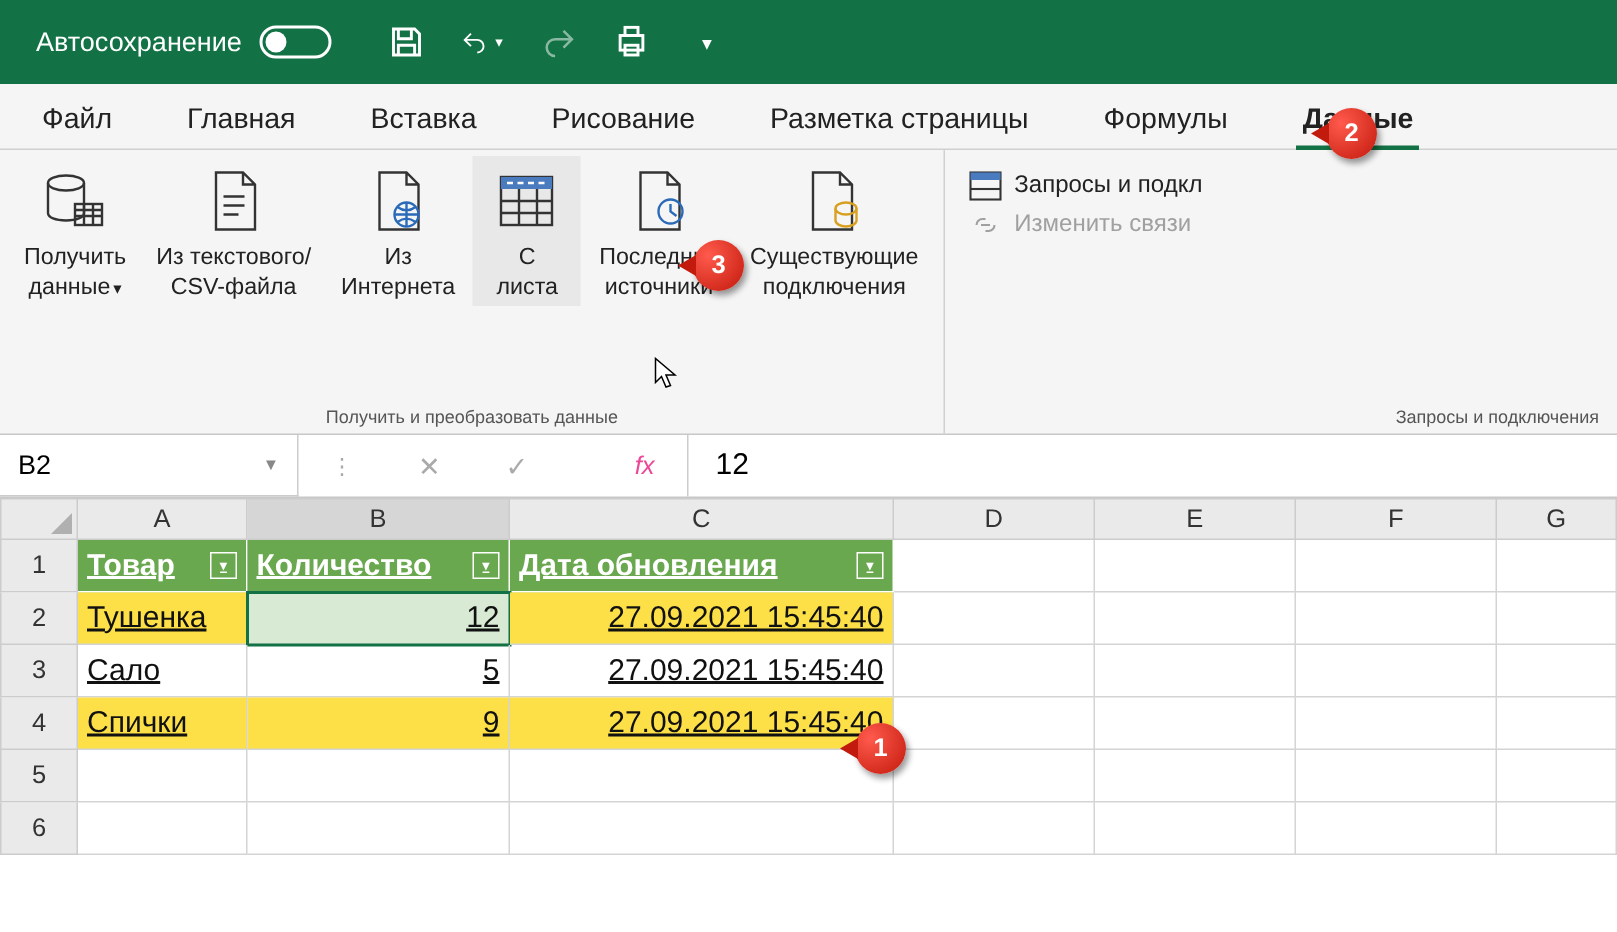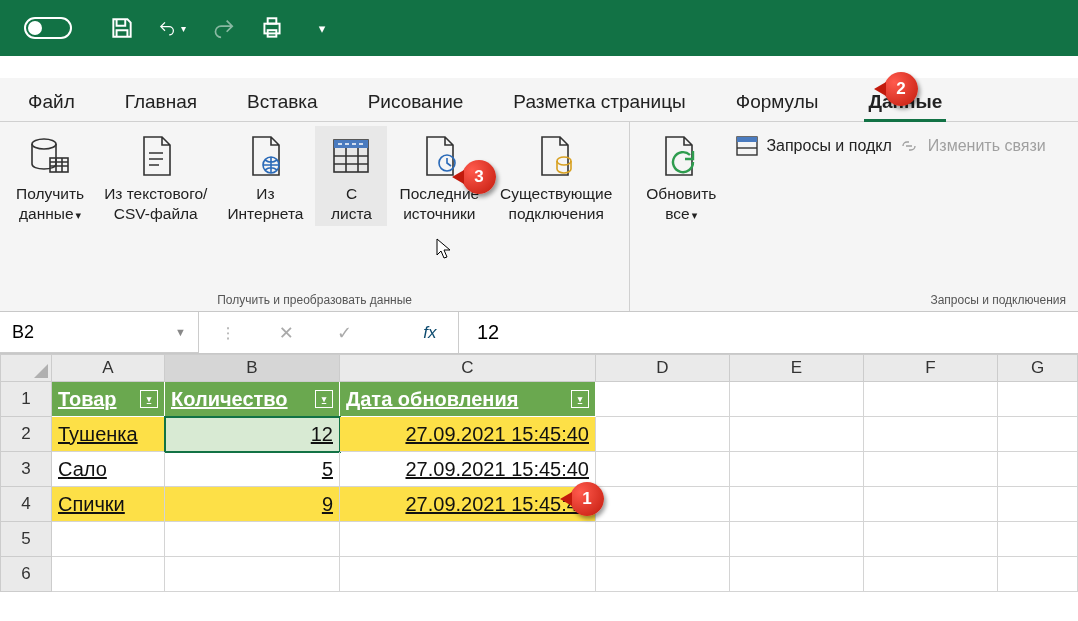--- a/index.html
+++ b/index.html
@@ -8,47 +8,47 @@
   
   .titlebar { background: #127245; height: 56px; display: flex; align-items: center; padding: 0 24px; gap: 24px; }
   .autosave { display: flex; align-items: center; gap: 12px; color: #fff; font-size: 18px; }
   .toggle { width: 48px; height: 22px; border: 2px solid #fff; border-radius: 20px; position: relative; }
   .toggle::after { content: ""; position: absolute; left: 2px; top: 2px; width: 14px; height: 14px; background: #fff; border-radius: 50%; }
   .qat { display: flex; gap: 22px; margin-left: 12px; align-items: center; }
   .qat-icon { width: 28px; height: 28px; display: flex; align-items: center; justify-content: center; }
   .qat svg { stroke: #fff; fill: none; stroke-width: 1.8; }
 
   
-  .tabs { background: #f5f5f5; height: 44px; display: flex; align-items: flex-end; padding-left: 24px; gap: 42px; border-bottom: 1px solid #d0d0d0; margin-top: 22px; }
+  .tabs { background: #f5f5f5; height: 44px; display: flex; align-items: flex-end; padding-left: 24px; gap: 42px; border-bottom: 1px solid #d0d0d0; }
   .tab { font-size: 19px; color: #222; padding: 8px 4px; cursor: pointer; position: relative; }
   .tab.active { font-weight: 700; }
   .tab.active::after { content: ""; position: absolute; left: 0; right: 0; bottom: -1px; height: 3px; background: #127245; }
 
   
   .ribbon { background: #f5f5f5; height: 190px; display: flex; border-bottom: 1px solid #c8c8c8; }
   .ribbon-group { border-right: 1px solid #d0d0d0; display: flex; flex-direction: column; justify-content: flex-end; padding: 4px 8px 2px 8px; }
   .ribbon-group-label { font-size: 12px; color: #555; text-align: center; padding: 2px 0; }
   .ribbon-buttons { flex: 1; display: flex; align-items: flex-start; gap: 4px; }
   .rbtn { display: flex; flex-direction: column; align-items: center; justify-content: flex-start; padding: 6px 8px 2px 8px; cursor: pointer; text-align: center; font-size: 15.5px; line-height: 1.3; color: #222; min-width: 72px; }
   .rbtn.highlighted { background: #e8e8e8; }
   .rbtn .icon-box { height: 48px; display: flex; align-items: center; justify-content: center; margin-bottom: 4px; }
   .rbtn svg { stroke: #333; fill: none; stroke-width: 1.6; }
   .chev { font-size: 11px; margin-left: 2px; }
-  .side-list { display: flex; flex-direction: row; gap: 6px; padding: 10px 8px; }
+  .side-list { display: flex; flex-direction: column; gap: 6px; padding: 10px 8px; }
   .side-item { display: flex; align-items: center; gap: 8px; font-size: 16px; color: #222; cursor: pointer; }
   .side-item.disabled { color: #a0a0a0; }
   .side-item svg { stroke: #333; fill: none; stroke-width: 1.4; }
   .side-item.disabled svg { stroke: #a0a0a0; }
 
   
   .formula-bar { height: 42px; display: flex; align-items: stretch; border-bottom: 1px solid #c8c8c8; }
   .name-box { width: 199px; border: 1px solid #ccc; border-top: none; border-left: none; display: flex; align-items: center; padding: 0 12px; font-size: 18px; justify-content: space-between; }
   .name-box .drop { color: #888; font-size: 11px; }
   .fb-btns { width: 260px; display: flex; align-items: center; justify-content: space-around; border-right: 1px solid #ccc; color: #aaa; }
-  .fb-btns .fx { font-style: italic; color: #0c4a6e; font-size: 17px; margin-left: 28px; }
+  .fb-btns .fx { font-style: italic; color: #ec4899; font-size: 17px; margin-left: 28px; }
   .fb-input { flex: 1; display: flex; align-items: center; padding: 0 18px; font-size: 20px; }
 
   
   .grid { position: relative; }
   .col-headers { display: flex; height: 28px; background: #eaeaea; }
   .corner { width: 52px; border: 1px solid #ccc; background: #eaeaea; position: relative; }
   .corner::after { content: ""; position: absolute; right: 3px; bottom: 3px; width: 0; height: 0; border-left: 14px solid transparent; border-bottom: 14px solid #b0b0b0; }
   .col-h { border: 1px solid #ccc; border-left: none; background: #eaeaea; text-align: center; font-size: 17px; color: #333; display: flex; align-items: center; justify-content: center; }
   .col-h.selected { background: #d6d6d6; }
   .col-A { width: 113px; }
@@ -70,20 +70,21 @@
   .callout { position: absolute; width: 34px; height: 34px; background: radial-gradient(circle at 30% 30%, #ff5a4d, #c21a0c); border-radius: 50%; color: #fff; display: flex; align-items: center; justify-content: center; font-size: 17px; font-weight: 600; box-shadow: 2px 3px 4px rgba(0,0,0,0.4); }
   .callout::before { content: ""; position: absolute; left: -10px; top: 10px; width: 0; height: 0; border-top: 7px solid transparent; border-bottom: 7px solid transparent; border-right: 12px solid #c21a0c; }
 
   .cursor { position: absolute; left: 436px; top: 238px; pointer-events: none; }
 </style>
 </head>
 <body>
 
 <div class="titlebar">
   <div class="autosave">
+    <span>Автосохранение</span>
     <span class="toggle"></span>
   </div>
   <div class="qat">
     <span class="qat-icon">
         <svg width="26" height="26" viewBox="0 0 24 24">
           <path d="M4 4h13l3 3v13H4z M7 4v6h8V4 M7 20v-6h10v6"></path>
         </svg>
       </span>
     <span class="qat-icon">
         <svg width="30" height="24" viewBox="0 0 30 24">
@@ -186,31 +187,20 @@
           </div>
         <span>Существующие</span>
         <span>подключения</span>
       </div>
     </div>
     <div class="ribbon-group-label">Получить и преобразовать данные</div>
   </div>
 
   <div class="ribbon-group" style="flex:1;border-right:none">
     <div class="ribbon-buttons">
-      <div class="rbtn">
-        <div class="icon-box">
-            <svg width="42" height="42" viewBox="0 0 42 42">
-              <path d="M6 2h18l8 8v30H6z M24 2v8h8"></path>
-              <path d="M30 20a10 10 0 1 0 3 7" stroke="#2e9c4e" stroke-width="2.4"></path>
-              <path d="M33 16l0 8-8 0" stroke="#2e9c4e" stroke-width="2.4"></path>
-            </svg>
-          </div>
-        <span>Обновить</span>
-        <span><span>все</span><span class="chev">▾</span></span>
-      </div>
       <div class="side-list">
         <div class="side-item">
           <svg width="22" height="20" viewBox="0 0 22 20">
               <rect x="1" y="1" width="20" height="18"></rect>
               <rect x="1" y="1" width="20" height="5" fill="#4a7bbf" stroke="none"></rect>
               <path d="M1 12h20"></path>
             </svg>
           <span>Запросы и подкл</span>
         </div>
         <div class="side-item disabled">

